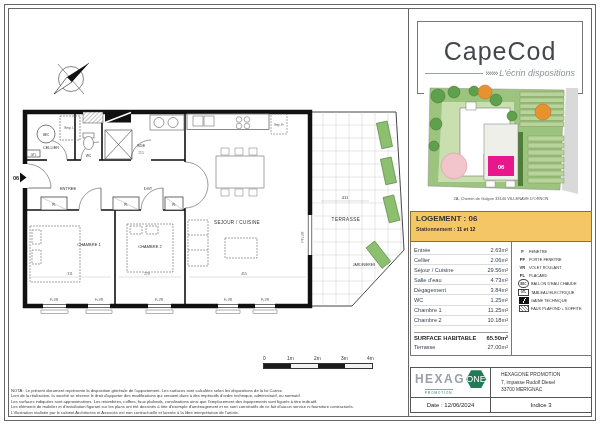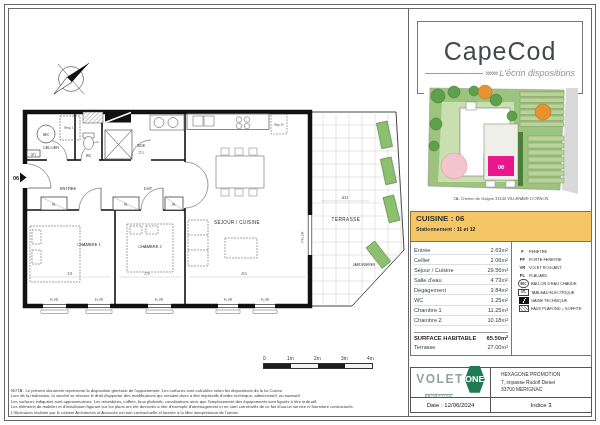--- a/index.html
+++ b/index.html
@@ -47,21 +47,21 @@
   .leg-boxkey{width:9px;height:5px;border:0.5px solid #444;font-size:2.8px;display:flex;align-items:center;justify-content:center;margin:0 2px;flex:none;font-weight:bold;}
   .leg-gaine{width:8px;height:5px;background:linear-gradient(115deg,#111 48%,#fff 48%,#fff 56%,#111 56%);margin:0 2.5px;flex:none;border:0.5px solid #111;}
   .leg-soffite{width:8px;height:5px;background:repeating-linear-gradient(45deg,#888 0,#888 0.7px,#fff 0.7px,#fff 2px);border:0.5px solid #444;margin:0 2.5px;flex:none;}
 
   
   .foot{left:410px;top:367px;width:182px;height:46px;border:1px solid #555;box-sizing:border-box;display:grid;grid-template-columns:80px 1fr;grid-template-rows:30px 1fr;background:#fff;}
   .foot>div{box-sizing:border-box;}
   .cell-logo{border-right:1px solid #555;border-bottom:1px solid #555;display:flex;flex-direction:column;align-items:center;justify-content:center;}
   .hexrow{display:flex;align-items:center;}
   .hexag{font-size:12px;font-weight:bold;color:#9aa0a6;letter-spacing:1.5px;}
-  .hexone{width:20px;height:27px;background:#217a55;clip-path:polygon(25% 0,75% 0,100% 50%,75% 100%,25% 100%,0 50%);color:#fff;font-size:9px;font-weight:bold;display:flex;align-items:center;justify-content:center;margin-left:1px;}
+  .hexone{width:20px;height:18px;background:#217a55;clip-path:polygon(25% 0,75% 0,100% 50%,75% 100%,25% 100%,0 50%);color:#fff;font-size:9px;font-weight:normal;display:flex;align-items:center;justify-content:center;margin-left:1px;}
   .hexsub{font-size:3px;color:#217a55;letter-spacing:1px;border-top:0.5px solid #9aa0a6;margin-top:1px;padding-top:0.5px;align-self:flex-start;margin-left:14px;}
   .cell-addr{border-bottom:1px solid #555;font-size:4.9px;line-height:1.5;display:flex;flex-direction:column;justify-content:center;padding-left:10px;color:#333;}
   .cell-date{border-right:1px solid #555;display:flex;align-items:center;justify-content:center;font-size:6px;color:#222;}
   .cell-ind{display:flex;align-items:center;justify-content:center;font-size:6px;color:#222;}
 
   
   .scalebar{left:263px;top:356px;width:112px;}
   .sb-labels{position:relative;height:7px;font-size:4.8px;color:#333;}
   .sb-labels span{position:absolute;top:0;}
   .sb-bar{display:flex;border:0.5px solid #333;width:108px;height:3.5px;}
@@ -365,21 +365,21 @@
     <circle cx="30" cy="82" r="13" fill="#F2C4CC" stroke="#d98fa0" stroke-width="0.5"></circle>
     <g fill="#fff" stroke="#888" stroke-width="0.4">
         <rect x="62" y="97" width="9" height="6"></rect>
         <rect x="82" y="97" width="9" height="6"></rect>
       </g>
   </svg>
   <div class="abs site-caption">2A, Chemin de Galgon 33140 VILLENAVE D'ORNON</div>
 
   <div class="abs unit-head">
     <div class="unit-col left">
-      <div class="unit-l1"><span>CUISINE :</span> <span>06</span></div>
+      <div class="unit-l1"><span>LOGEMENT :</span> <span>06</span></div>
       <div class="unit-l2"><span>Stationnement :</span> <span class="val">11 et 12</span></div>
     </div>
   </div>
 
   <div class="abs areas-box">
     <div class="areas-left">
       <div class="area-row">
           <span class="an">Entrée</span>
           <span class="av">2.63m²</span>
         </div>
@@ -476,21 +476,21 @@
     <div>NOTA : Le présent document représente la disposition générale de l'appartement. Les surfaces sont calculées selon les dispositions de la loi Carrez.</div>
     <div>Lors de la réalisation, la société se réserve le droit d'apporter des modifications qui seraient dues à des impératifs d'ordre technique, administratif, ou normatif.</div>
     <div>Les surfaces indiquées sont approximatives. Les retombées, coffres, faux plafonds, canalisations ainsi que l'emplacement des équipements sont figurés à titre indicatif.</div>
     <div>Les éléments de mobilier et d'installation figurant sur les plans ont été dessinés à titre d'exemple d'aménagement et ne sont constitutifs de ce fait d'aucun service ni fourniture contractuels.</div>
     <div>L'illustration réalisée par le cabinet Architectes et Associés est non contractuelle et laissée à la libre interprétation de l'artiste.</div>
   </div>
 
   <div class="abs foot">
     <div class="cell-logo">
       <div class="hexrow">
-        <span class="hexag">VOLET</span>
+        <span class="hexag">HEXAG</span>
         <span class="hexone">ONE</span>
       </div>
       <div class="hexsub">PROMOTION</div>
     </div>
     <div class="cell-addr">
       <div>HEXAGONE PROMOTION</div>
       <div>7, impasse Rudolf Diesel</div>
       <div>33700 MERIGNAC</div>
     </div>
     <div class="cell-date">Date : 12/06/2024</div>

